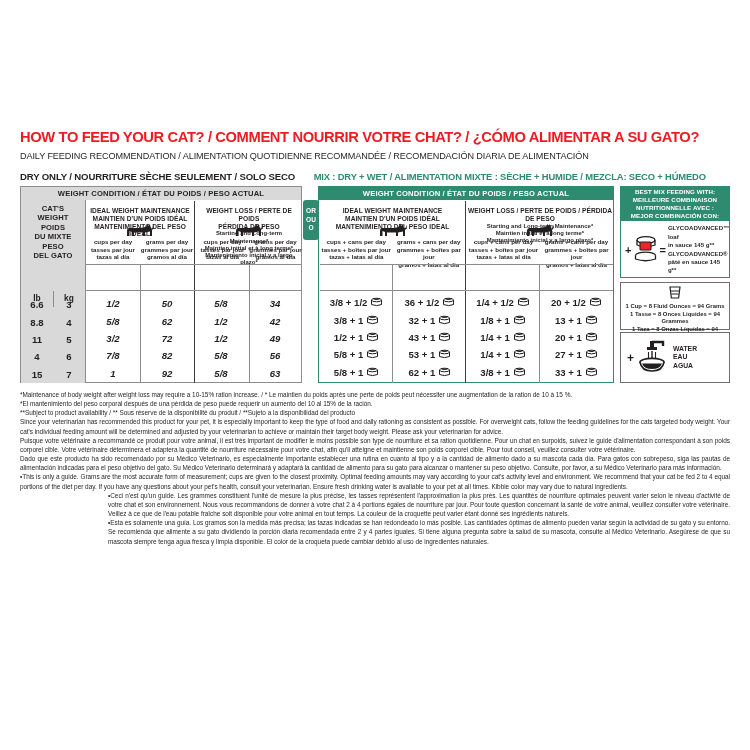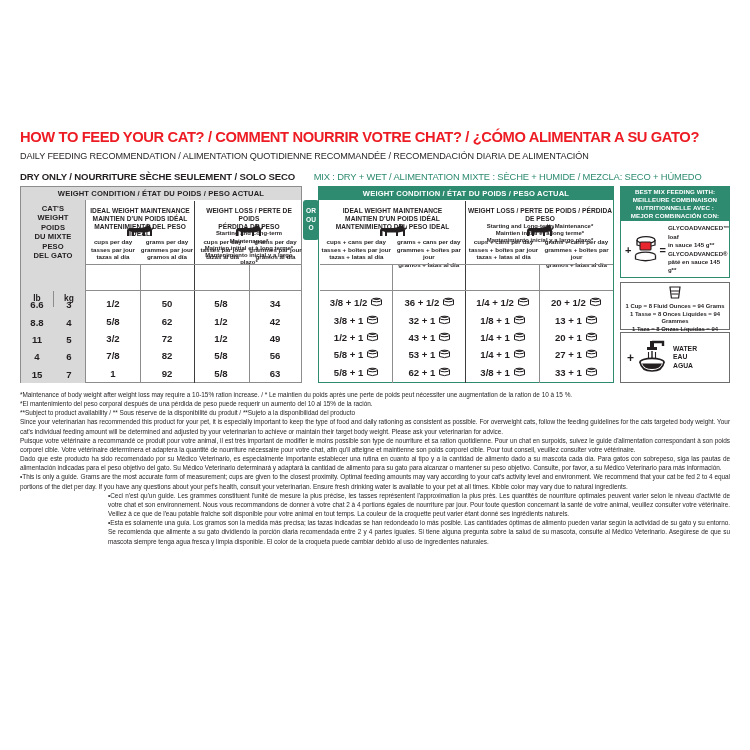--- a/index.html
+++ b/index.html
@@ -19,21 +19,21 @@
     letter-spacing:-0.4px;white-space:nowrap;
     font-stretch:condensed;transform:scaleX(0.97);transform-origin:left center;
   }
   .subtitle{
     position:absolute;left:20px;top:150px;
     font-size:9.4px;color:#231f20;white-space:nowrap;letter-spacing:-0.1px;
     transform:scaleX(0.97);transform-origin:left center;
   }
   .modeline{position:absolute;left:20px;top:166px;white-space:nowrap;}
   .mode-dry{font-size:9.6px;font-weight:bold;color:#231f20;letter-spacing:-0.15px;}
-  .mode-mix{font-size:9.4px;font-weight:normal;color:#2e8b70;letter-spacing:-0.15px;margin-left:14px;}
+  .mode-mix{font-size:9.4px;font-weight:bold;color:#2e8b70;letter-spacing:-0.15px;margin-left:14px;}
 
   
   .tablewrap{position:absolute;left:20px;top:186px;width:710px;height:197px;}
 
   .panel{position:absolute;box-sizing:border-box;}
 
   
   .dry{left:0;top:0;width:282px;height:197px;border:1px solid #8d8d8d;background:#fff;}
   
   .mix{left:298px;top:0;width:296px;height:197px;border:1px solid #2e8b70;background:#fff;}
@@ -209,21 +209,21 @@
             </div>
           </div>
         </div>
 
       <div class="vline dark" style="left:173px;top:14px;height:182px;"></div>
       <div class="vline" style="left:119px;top:78px;height:118px;"></div>
       <div class="vline" style="left:228px;top:78px;height:118px;"></div>
       <div class="hline" style="left:65px;top:77px;width:216px;"></div>
       <div class="hline" style="left:65px;top:103px;width:216px;"></div>
 
-      <div class="rows" id="dry-data-rows" style="left:65px;width:216px;">
+      <div class="rows" id="dry-data-rows" style="left:65px;width:216px;font-style:italic;">
           <div class="row">
             <div class="cell">1/2</div>
             <div class="cell">50</div>
             <div class="cell">5/8</div>
             <div class="cell">34</div>
           </div>
           <div class="row">
             <div class="cell">5/8</div>
             <div class="cell">62</div>
             <div class="cell">1/2</div>

